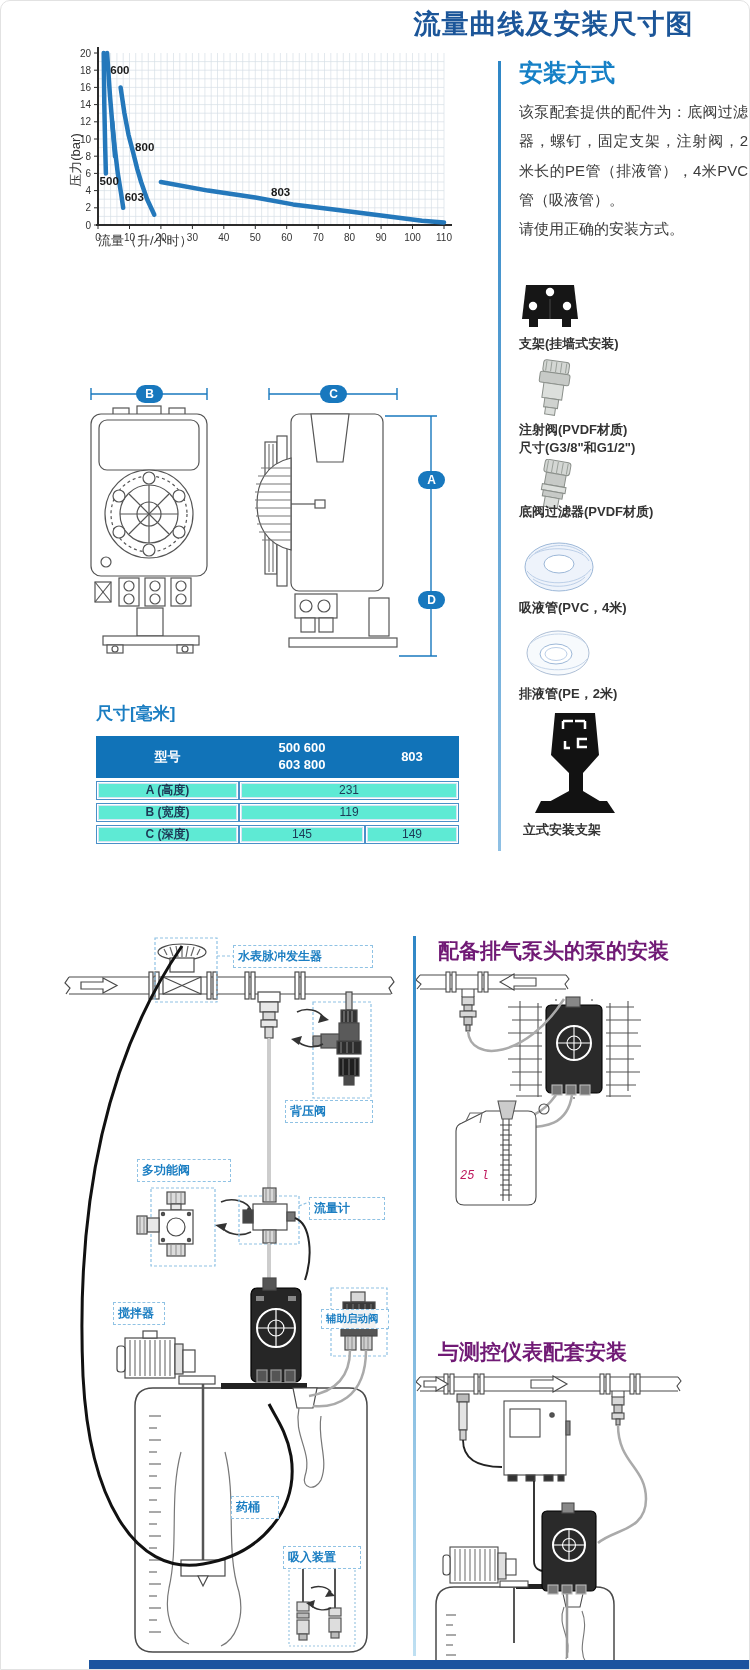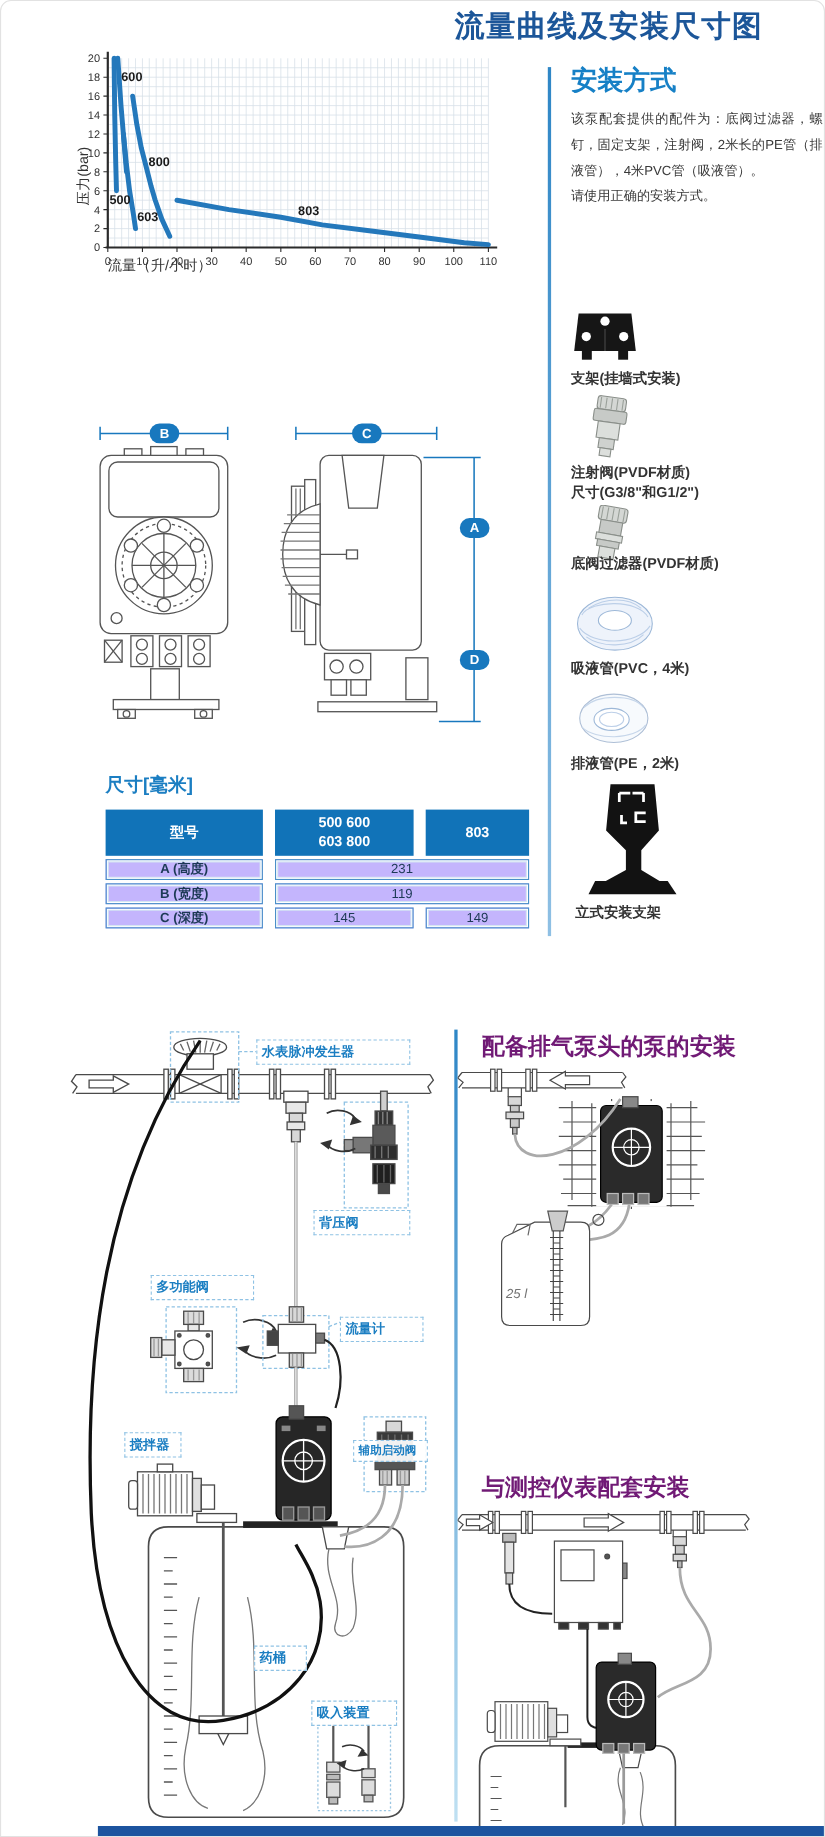--- a/index.html
+++ b/index.html
@@ -5,38 +5,38 @@
   html,body{margin:0;padding:0;background:#fff}
   .page{position:relative;width:750px;height:1670px;background:#fff;font-family:"Liberation Sans",sans-serif;
         border:1px solid #e2e2e2;border-radius:10px 10px 0 0;box-sizing:border-box;overflow:hidden}
   .abs{position:absolute}
   .page-title{left:360px;top:5px;width:385px;text-align:center;font-size:27px;font-weight:bold;color:#1c5699;letter-spacing:1px}
   .axis-label{font-size:13px;color:#333}
   .ylab{left:30px;top:150px;width:90px;text-align:center;transform:rotate(-90deg);transform-origin:center}
   .xlab{left:97px;top:231px}
   .vdivider{width:3px;background:linear-gradient(#2e86c6,#8fc0e4)}
   .h-install{left:518px;top:56px;font-size:24px;font-weight:bold;color:#1680c6}
-  .para{left:518px;top:96px;width:229px;font-size:12px;line-height:1.95;color:#3a3a3a;text-align:justify}
+  .para{left:518px;top:96px;width:229px;font-size:15px;line-height:1.95;color:#3a3a3a;text-align:justify}
   .acc-label{font-size:13px;font-weight:bold;color:#333;line-height:1.35}
   .h-dims{left:95px;top:701px;font-size:17px;font-weight:bold;color:#1b7ec2}
   .dim-badge{position:absolute;width:27px;height:18px;background:#1878be;color:#fff;border-radius:9px;
              font-size:12px;font-weight:bold;text-align:center;line-height:18px}
   .dim-table{position:absolute;left:95px;top:735px;width:366px}
-  .dt-head,.dt-row{display:grid;grid-template-columns:143px 126px 94px;gap:11px;margin-bottom:3px}
+  .dt-head,.dt-row{display:grid;grid-template-columns:143px 126px 94px;gap:0;margin-bottom:3px}
   .dt-hcell{background:#1173b8;color:#fff;font-weight:bold;font-size:13px;display:flex;align-items:center;
             justify-content:center;height:42px;white-space:pre-line;text-align:center;line-height:1.3}
   .dt-label,.dt-val{border:1px solid #4a90c8;height:17px;line-height:17px;text-align:center;font-size:12px;
-            color:#1d3a56;box-shadow:inset 0 0 0 1px #fff,inset 0 0 0 2px #d4e5f3;background:#c4b5fd}
+            color:#1d3a56;box-shadow:inset 0 0 0 1px #fff,inset 0 0 0 2px #d4e5f3;background:#5eead4}
   .dt-label{font-weight:bold}
   .span2{grid-column:2/4}
   .h-typical{left:435px;top:863px;width:300px;text-align:center;font-size:26px;font-weight:bold;color:#1c5699;letter-spacing:2px}
   .callout{position:absolute;border:1px dashed #8fc2e4;color:#1b7ec2;font-weight:bold;font-size:12px;
            text-align:left;padding:2px 4px;background:rgba(255,255,255,.93);box-sizing:border-box}
   .sub-title{font-size:21px;font-weight:bold;color:#701a75}
-  .canister-note{font-family:Liberation Sans, sans-serif;font-style:italic;font-size:12px;color:#737373}
+  .canister-note{font-family:Liberation Mono, monospace;font-style:italic;font-size:12px;color:#be185d}
   .footer-bar{left:88px;top:1659px;width:662px;height:11px;background:#1c549f}
 </style>
 </head>
 <body>
 
 <div class="page">
 
   <div class="abs page-title">流量曲线及安装尺寸图</div>
 
   <svg id="flow-chart" class="abs" style="left:55px;top:42px" width="400" height="210" xmlns="http://www.w3.org/2000/svg">

